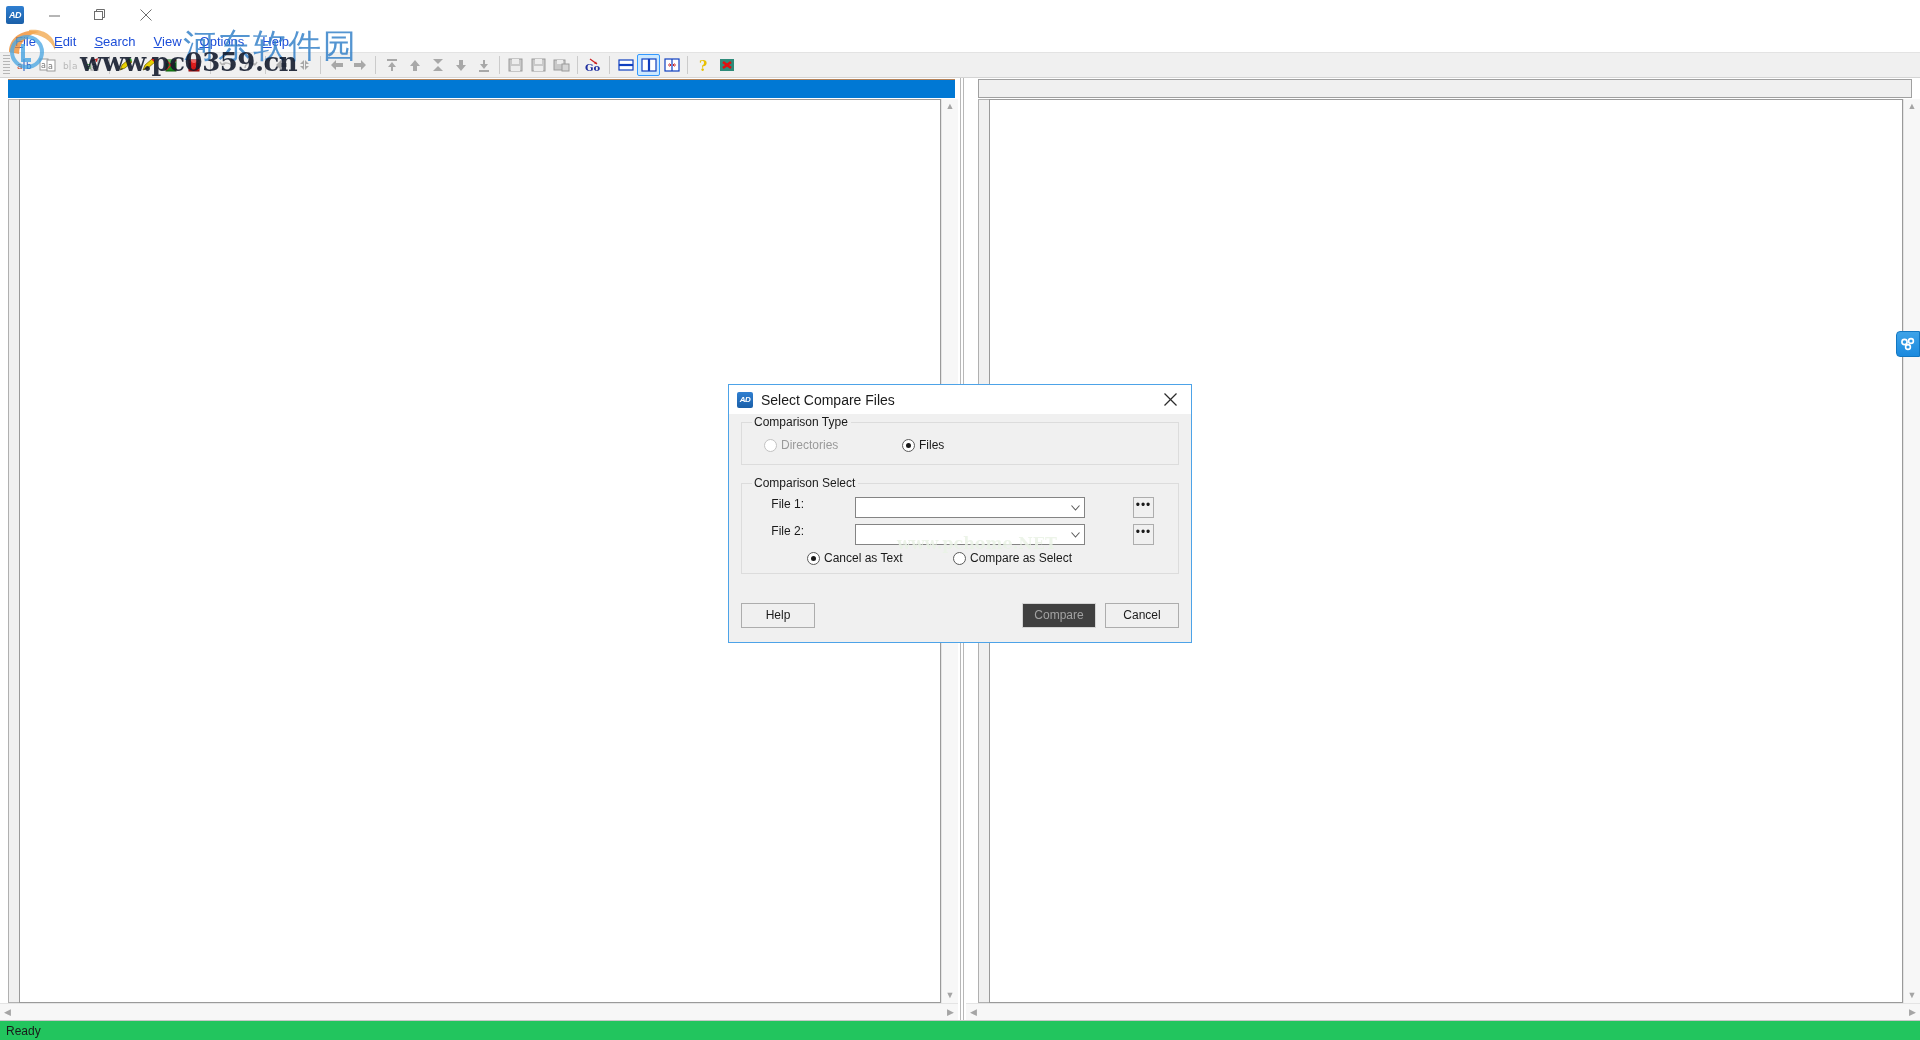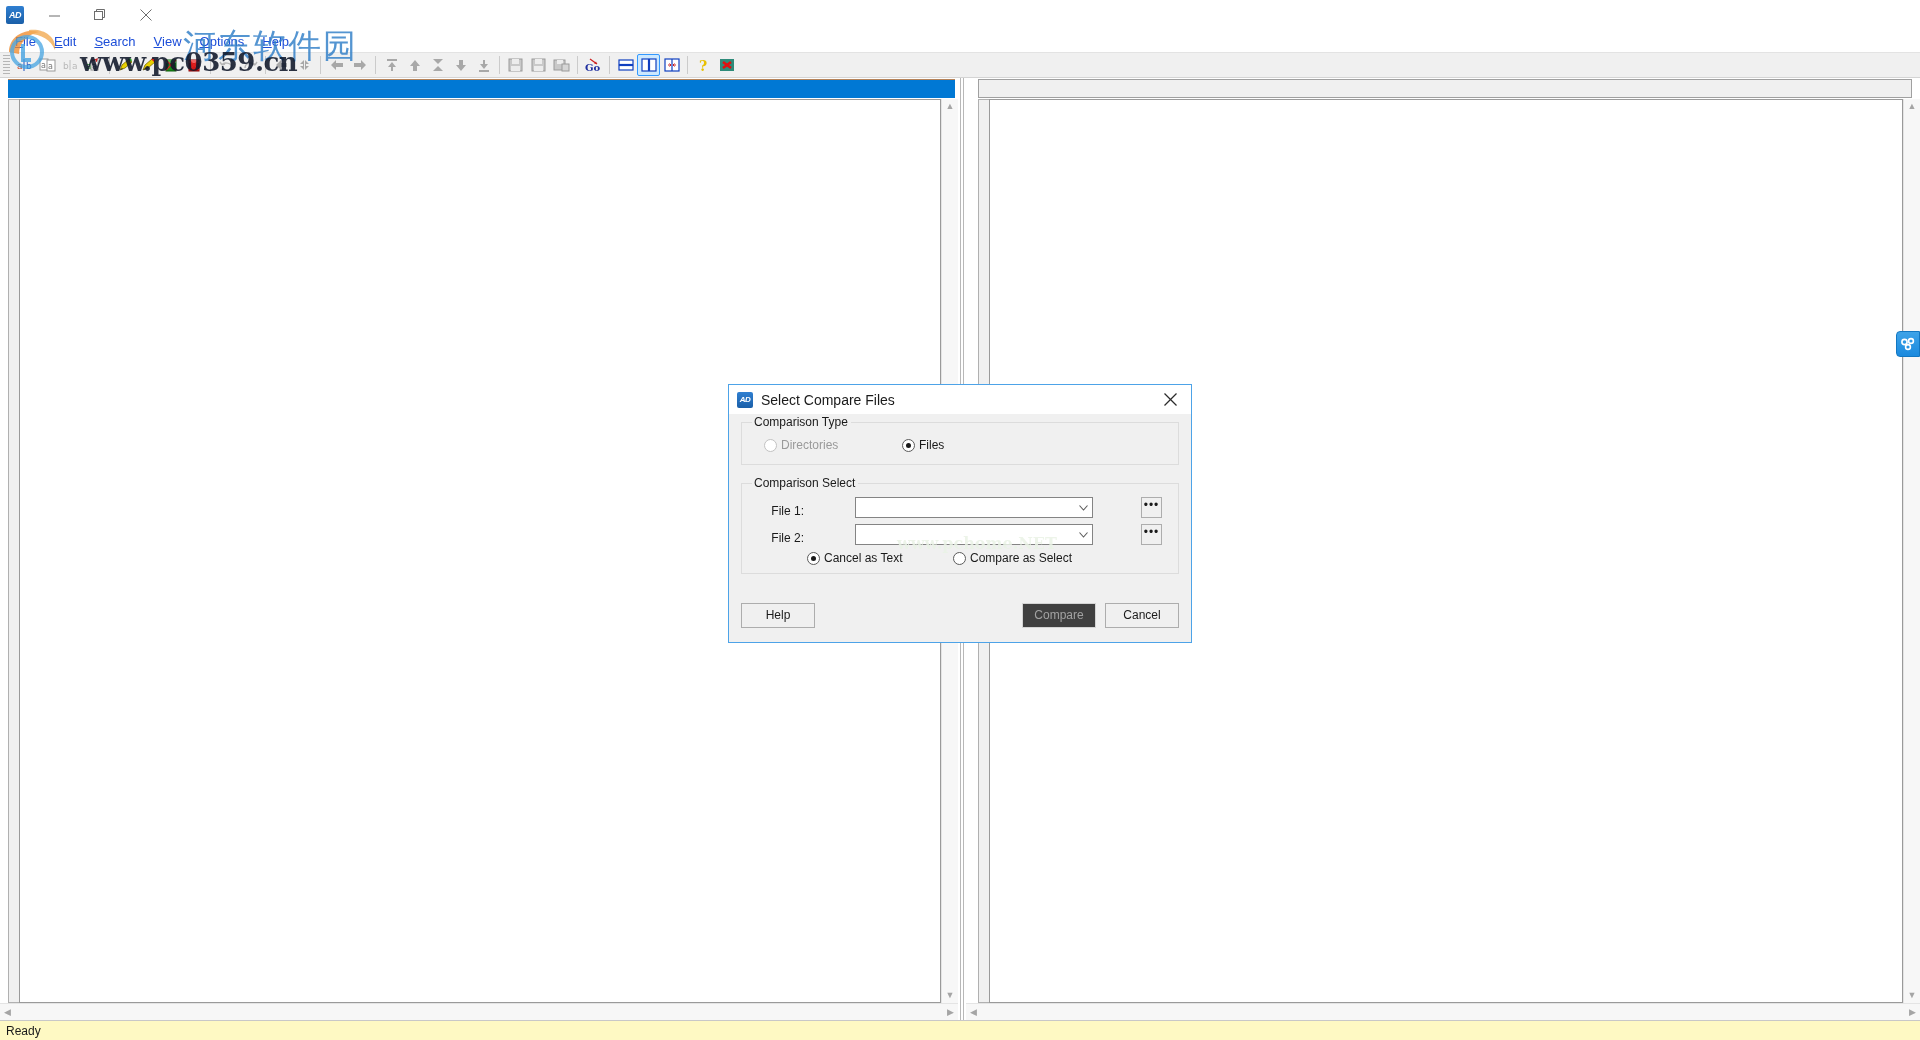--- a/index.html
+++ b/index.html
@@ -223,21 +223,21 @@
     width: 1px;
     background: #b8b8b8;
   }
   .splitter:before { left: 2px; }
   .splitter:after  { left: 5px; }
 
   
   .statusbar {
     height: 20px;
     flex: 0 0 20px;
-    background: #fef9c3;
+    background: #22c55e;
     border-top: 1px solid #c8c8c8;
     display: flex;
     align-items: center;
     padding-left: 6px;
     font-size: 12px;
     color: #1a1a1a;
   }
 
   
   .side-btn {
@@ -358,22 +358,22 @@
     position: absolute;
     left: 3px; top: 3px;
     width: 5px; height: 5px;
     border-radius: 50%;
     background: #1a1a1a;
   }
   .radio.disabled { color: #9a9a9a; }
   .radio.disabled .dot { border-color: #c2c2c2; }
 
   .field-row {
-    display: flex; align-items: flex-end;
-    margin: 2px 8px 6px 0;
+    display: flex; align-items: flex-start;
+    margin: 2px 16px 6px 0;
     gap: 44px;
   }
   .field-label {
     width: 54px;
     text-align: right;
     font-size: 12px;
     color: #1a1a1a;
     margin-right: 7px;
     flex: 0 0 54px;
   }

